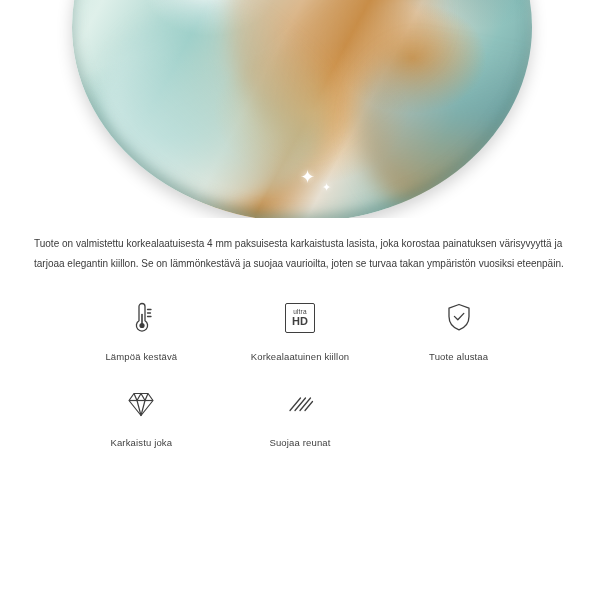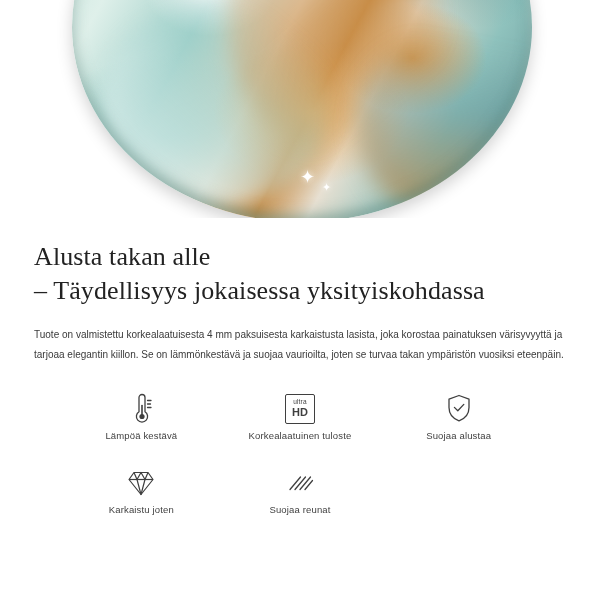--- a/index.html
+++ b/index.html
@@ -134,21 +134,21 @@
     justify-content: flex-start;
   }
   .feature-icon {
     height: 40px;
     display: flex;
     align-items: center;
     justify-content: center;
     color: #3f3f3f;
   }
   .feature-label {
-    margin-top: 1px;
+    margin-top: 13px;
     font-size: 9.5px;
     color: #3f3f3f;
     text-align: right;
     letter-spacing: 0.15px;
   }
   .ultrahd-box {
     width: 28px;
     height: 28px;
     border: 1.4px solid #3f3f3f;
     border-radius: 2px;
@@ -179,24 +179,20 @@
       <div class="swirl-b"></div>
       <div class="swirl-c"></div>
       <div class="edge"></div>
     </div>
     <span class="hero-sparkle sparkle-1">✦</span>
     <span class="hero-sparkle sparkle-2">✦</span>
   </div>
 
   <div class="content">
 
-    <h1 class="headline">
-      <span>Alusta takan alle</span>
-      <span class="line2">– Täydellisyys jokaisessa yksityiskohdassa</span>
-    </h1>
 
     <p class="body-copy">Tuote on valmistettu korkealaatuisesta 4 mm paksuisesta karkaistusta lasista, joka korostaa painatuksen värisyvyyttä ja tarjoaa elegantin kiillon. Se on lämmönkestävä ja suojaa vaurioilta, joten se turvaa takan ympäristön vuosiksi eteenpäin.</p>
 
     <div class="features">
 
       <div class="feature">
         <div class="feature-icon">
           <svg width="30" height="34" viewBox="0 0 30 34" fill="none" stroke="#3f3f3f" stroke-width="1.3" stroke-linecap="round">
             <path d="M13 5.5a3 3 0 0 1 6 0v14.2a5.6 5.6 0 1 1-6 0V5.5z"></path>
             <circle cx="16" cy="24.5" r="2.6" fill="#3f3f3f" stroke="none"></circle>
@@ -207,43 +203,43 @@
         <div class="feature-label">Lämpöä kestävä</div>
       </div>
 
       <div class="feature">
         <div class="feature-icon">
           <div class="ultrahd-box">
             <span class="u1">ultra</span>
             <span class="u2">HD</span>
           </div>
         </div>
-        <div class="feature-label">Korkealaatuinen tuloste</div>
+        <div class="feature-label">Korkealaatuinen kiillon</div>
       </div>
 
       <div class="feature">
         <div class="feature-icon">
           <svg width="30" height="34" viewBox="0 0 30 34" fill="none" stroke="#3f3f3f" stroke-width="1.3" stroke-linejoin="round" stroke-linecap="round">
             <path d="M15 3.5l10 3.6v8.4c0 6.6-4.3 11.2-10 13.4C9.3 26.7 5 22.1 5 15.5V7.1l10-3.6z"></path>
             <path d="M10.4 15.4l3.4 3.4 6-6.4"></path>
           </svg>
         </div>
-        <div class="feature-label">Suojaa alustaa</div>
+        <div class="feature-label">Tuote alustaa</div>
       </div>
 
       <div class="feature">
         <div class="feature-icon">
           <svg width="34" height="30" viewBox="0 0 34 30" fill="none" stroke="#3f3f3f" stroke-width="1.2" stroke-linejoin="round">
             <path d="M5 11.5L10 4.5h14l5 7L17 26.5 5 11.5z"></path>
             <path d="M5 11.5h24"></path>
             <path d="M10 4.5l3 7 4-7 4 7 3-7"></path>
             <path d="M13 11.5L17 26.5l4-15"></path>
           </svg>
         </div>
-        <div class="feature-label">Karkaistu joten</div>
+        <div class="feature-label">Karkaistu joka</div>
       </div>
 
       <div class="feature">
         <div class="feature-icon">
           <svg width="32" height="30" viewBox="0 0 32 30" fill="none" stroke="#3f3f3f" stroke-width="1.3" stroke-linecap="round">
             <path d="M6 21.5L16.5 9"></path>
             <path d="M11 21.5L21.5 9"></path>
             <path d="M16 21.5L26.5 9"></path>
             <path d="M21 21.5L28.5 12.5"></path>
           </svg>

